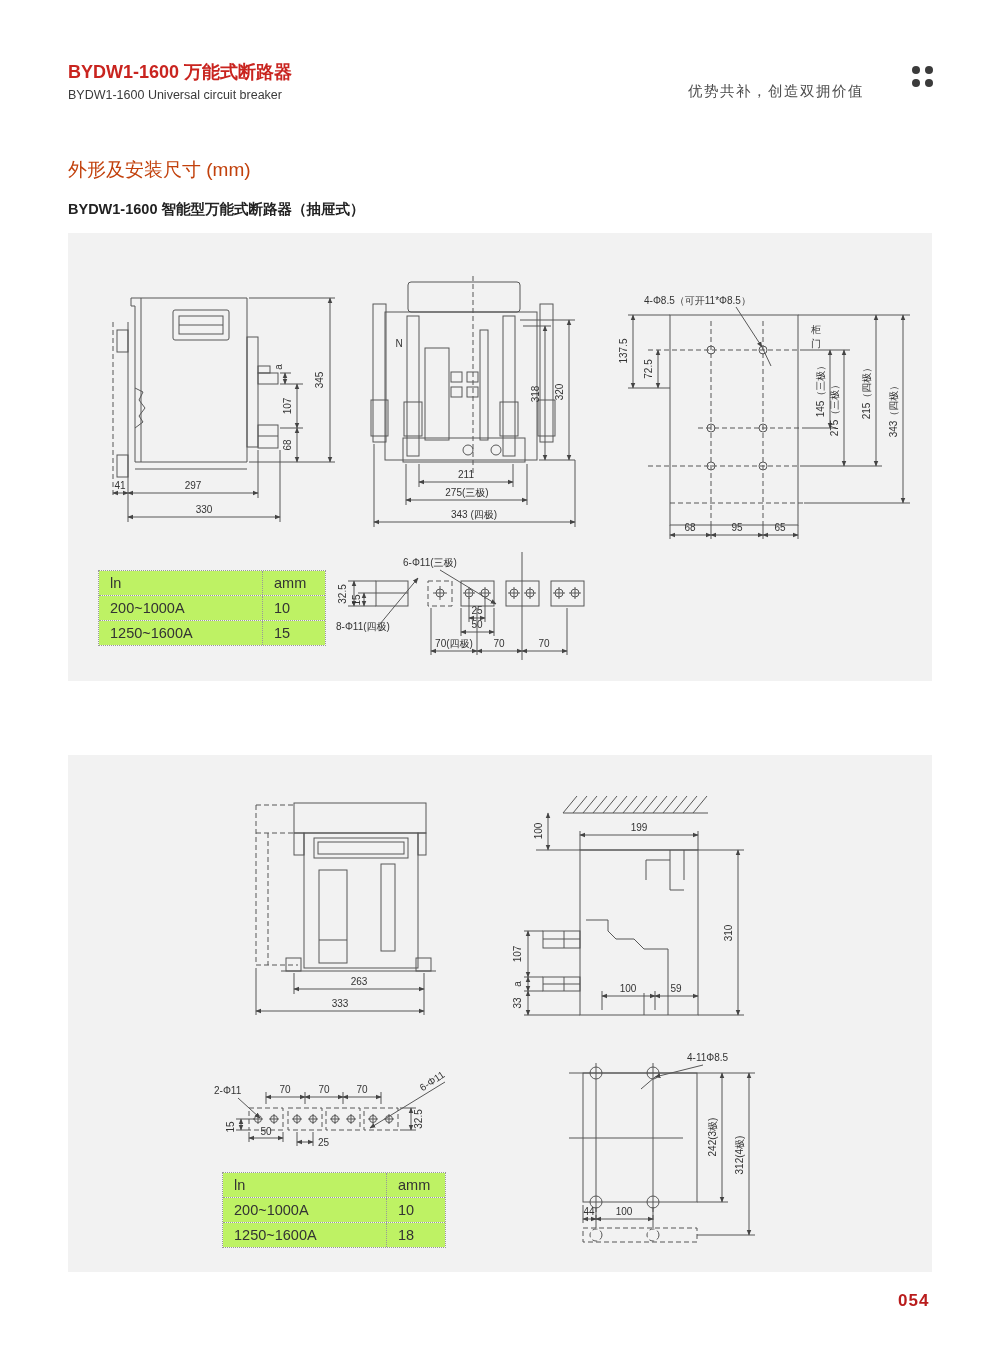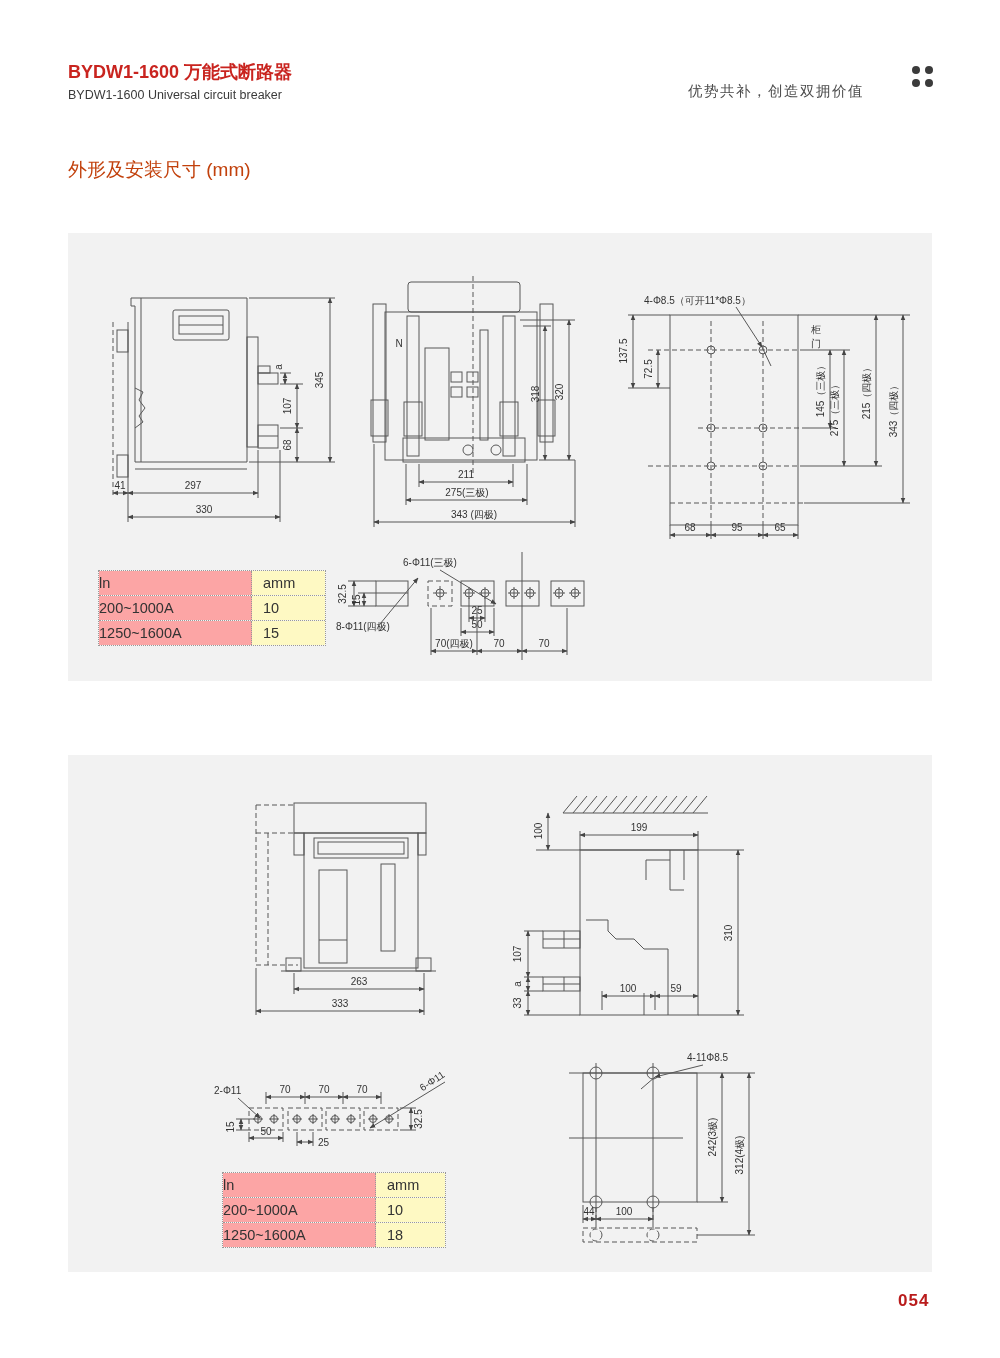--- a/index.html
+++ b/index.html
@@ -18,22 +18,22 @@
   .panel{position:absolute;left:68px;width:864px;background:#f2f2f2}
   #panel1{top:233px;height:448px}
   #panel2{top:755px;height:517px}
   .drw{position:absolute}
   svg .ln{stroke:#575757;stroke-width:1;fill:none}
   svg .dsh{stroke-dasharray:5 3}
   svg text{font-size:10px;fill:#333;font-family:"Liberation Sans","DejaVu Sans",sans-serif}
   .dim-table{position:absolute;border:1px dotted #999;font-size:14.5px;color:#333;background:#f6f6f6}
   .dt-row{display:flex;height:24px;line-height:24px}
   .dt-row + .dt-row{border-top:1px dotted #999}
-  .dt-c1{width:152px;background:#fca5a5;border-right:1px dotted #999}
-  .dt-c2{flex:1;background:#fef9c3;padding-left:11px}
+  .dt-c1{width:152px;background:#bef264;padding-left:11px;border-right:1px dotted #999}
+  .dt-c2{flex:1;background:#bef264;padding-left:11px}
   #table1{left:30px;top:337px;width:226px}
   #table2{left:154px;top:417px;width:222px}
   .page-number{left:898px;top:1291px;font-size:17px;font-weight:800;color:#b91c1c;letter-spacing:1px}
 </style>
 </head>
 <body>
 
 <div class="page">
 
   <svg width="0" height="0" style="position:absolute" aria-hidden="true">
@@ -48,20 +48,21 @@
   <div class="abs title-en">BYDW1-1600  Universal circuit breaker</div>
   <div class="abs slogan">优势共补，创造双拥价值</div>
   <div class="abs dots">
     <span></span>
       <span></span>
     <span></span>
       <span></span>
   </div>
 
   <div class="abs section-heading">外形及安装尺寸 (mm)</div>
+  <div class="abs sub-title" id="sub1">BYDW1-1600 智能型万能式断路器（抽屉式）</div>
 
   <section class="panel" id="panel1">
 
     <svg class="drw" style="left:27px;top:37px" width="250" height="270" viewBox="0 0 250 270">
       <g class="ln">
         <line x1="18" y1="52" x2="18" y2="228" class="dsh"></line>
         <rect x="22" y="60" width="11" height="22"></rect>
           <rect x="22" y="185" width="11" height="22"></rect>
         <line x1="33" y1="52" x2="33" y2="215"></line>
         <path d="M40,192 L40,36 L36,36 L36,28 L152,28 L152,192 Z"></path>

